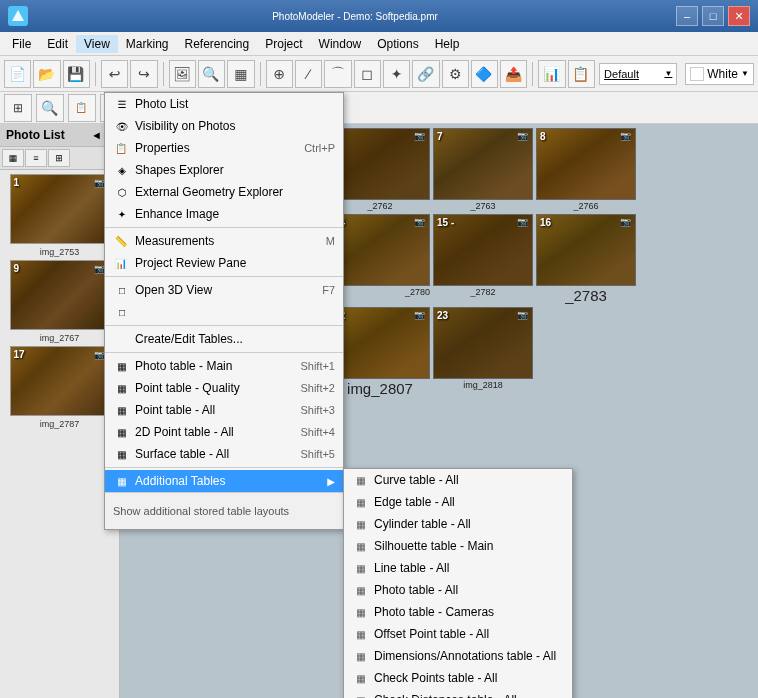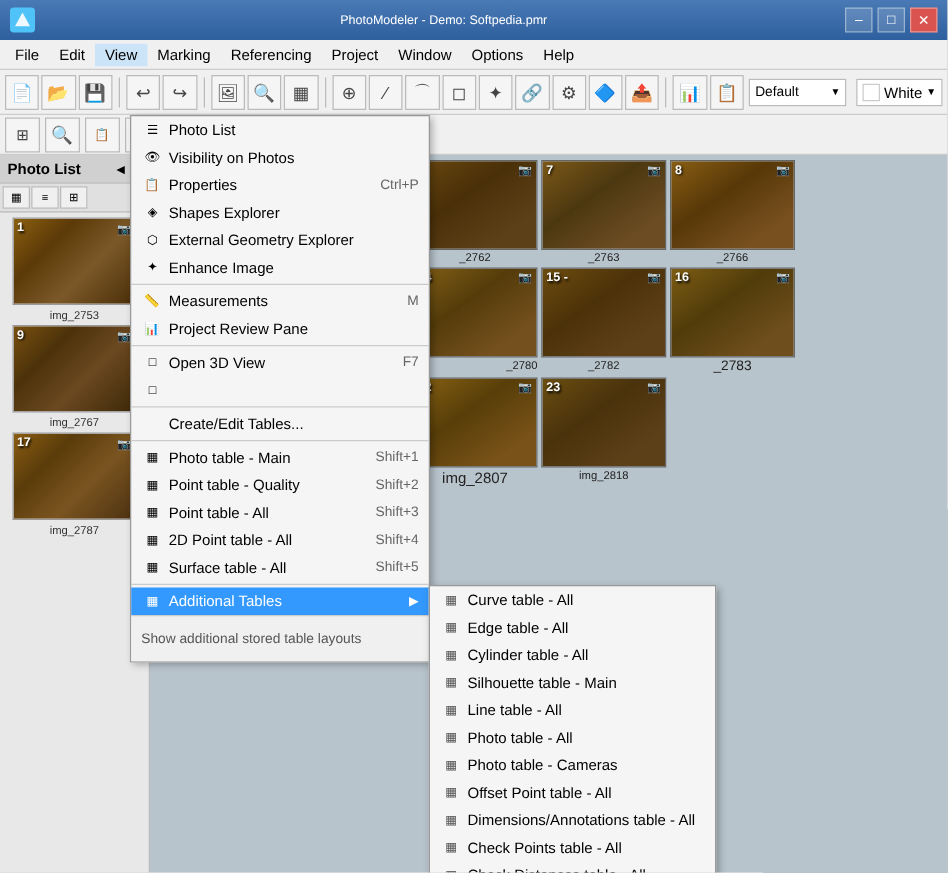--- a/index.html
+++ b/index.html
@@ -211,21 +211,21 @@
   <div class="tb-btn">✦</div>
   <div class="tb-btn">🔗</div>
   <div class="tb-btn">⚙</div>
   <div class="tb-btn">🔷</div>
   <div class="tb-btn">📤</div>
   <div class="tb-sep"></div>
   <div class="tb-btn">📊</div>
   <div class="tb-btn">📋</div>
   <div style="flex:1"></div>
 
-  <div class="tb-combo" style="width:80px;">
+  <div class="tb-combo" style="width:80px;text-decoration:underline;">
     <span>Default</span>
     <span class="tb-combo-arrow">▼</span>
   </div>
   <div style="width:4px"></div>
 
   <div style="display:flex;align-items:center;border:1px solid #bbb;background:white;height:22px;padding:0 4px;gap:3px;">
     <span style="width:14px;height:14px;background:white;border:1px solid #ccc;display:inline-block;"></span>
     <span>White</span>
     <span style="font-size:8px;">▼</span>
   </div>
@@ -344,21 +344,21 @@
       <div class="main-photo">
         <div class="main-photo-img" style="background:linear-gradient(145deg,#7e5c14 0%,#503c0a 40%,#6e4e1c 80%);"></div>
         <span class="main-photo-num">16</span>
         <span class="main-photo-icon">📷</span>
       </div>
       <div style="width:100%;display:flex;gap:3px;margin-top:-2px;">
         <div style="width:100px;font-size:9px;color:#222;text-align:center;">_2776</div>
         <div style="width:100px;font-size:9px;color:#222;text-align:center;">_2778</div>
         <div style="width:100px;font-size:9px;color:#222;text-align:right;">_2780</div>
         <div style="width:100px;font-size:9px;color:#222;text-align:center;">_2782</div>
-        <div style="width:100px;font-size:11px;color:#222;text-align:center;">_2783</div>
+        <div style="width:100px;font-size:15px;color:#222;text-align:center;">_2783</div>
       </div>
 
       <div class="main-photo">
         <div class="main-photo-img" style="background:linear-gradient(145deg,#724e0c 0%,#4c3008 40%,#623e18 80%);"></div>
         <span class="main-photo-num">20</span>
         <span class="main-photo-icon">📷</span>
       </div>
       <div class="main-photo">
         <div class="main-photo-img" style="background:linear-gradient(145deg,#7e5810 0%,#523a0a 40%,#6e4c1a 80%);"></div>
         <span class="main-photo-num">21</span>
@@ -370,21 +370,21 @@
         <span class="main-photo-icon">📷</span>
       </div>
       <div class="main-photo">
         <div class="main-photo-img" style="background:linear-gradient(145deg,#6a4e10 0%,#4a320c 40%,#5c4018 80%);"></div>
         <span class="main-photo-num">23</span>
         <span class="main-photo-icon">📷</span>
       </div>
       <div style="width:100%;display:flex;gap:3px;margin-top:-2px;">
         <div style="width:100px;font-size:9px;color:#222;text-align:center;">_2799</div>
         <div style="width:100px;font-size:9px;color:#222;text-align:center;">img_2806</div>
-        <div style="width:100px;font-size:12px;color:#222;text-align:center;">img_2807</div>
+        <div style="width:100px;font-size:15px;color:#222;text-align:center;">img_2807</div>
         <div style="width:100px;font-size:9px;color:#222;text-align:center;">img_2818</div>
       </div>
     </div>
 
   </div>
 </div>
 
 <div class="dropdown-menu">
   <div class="dropdown-item">
     <span class="di-icon">☰</span>

